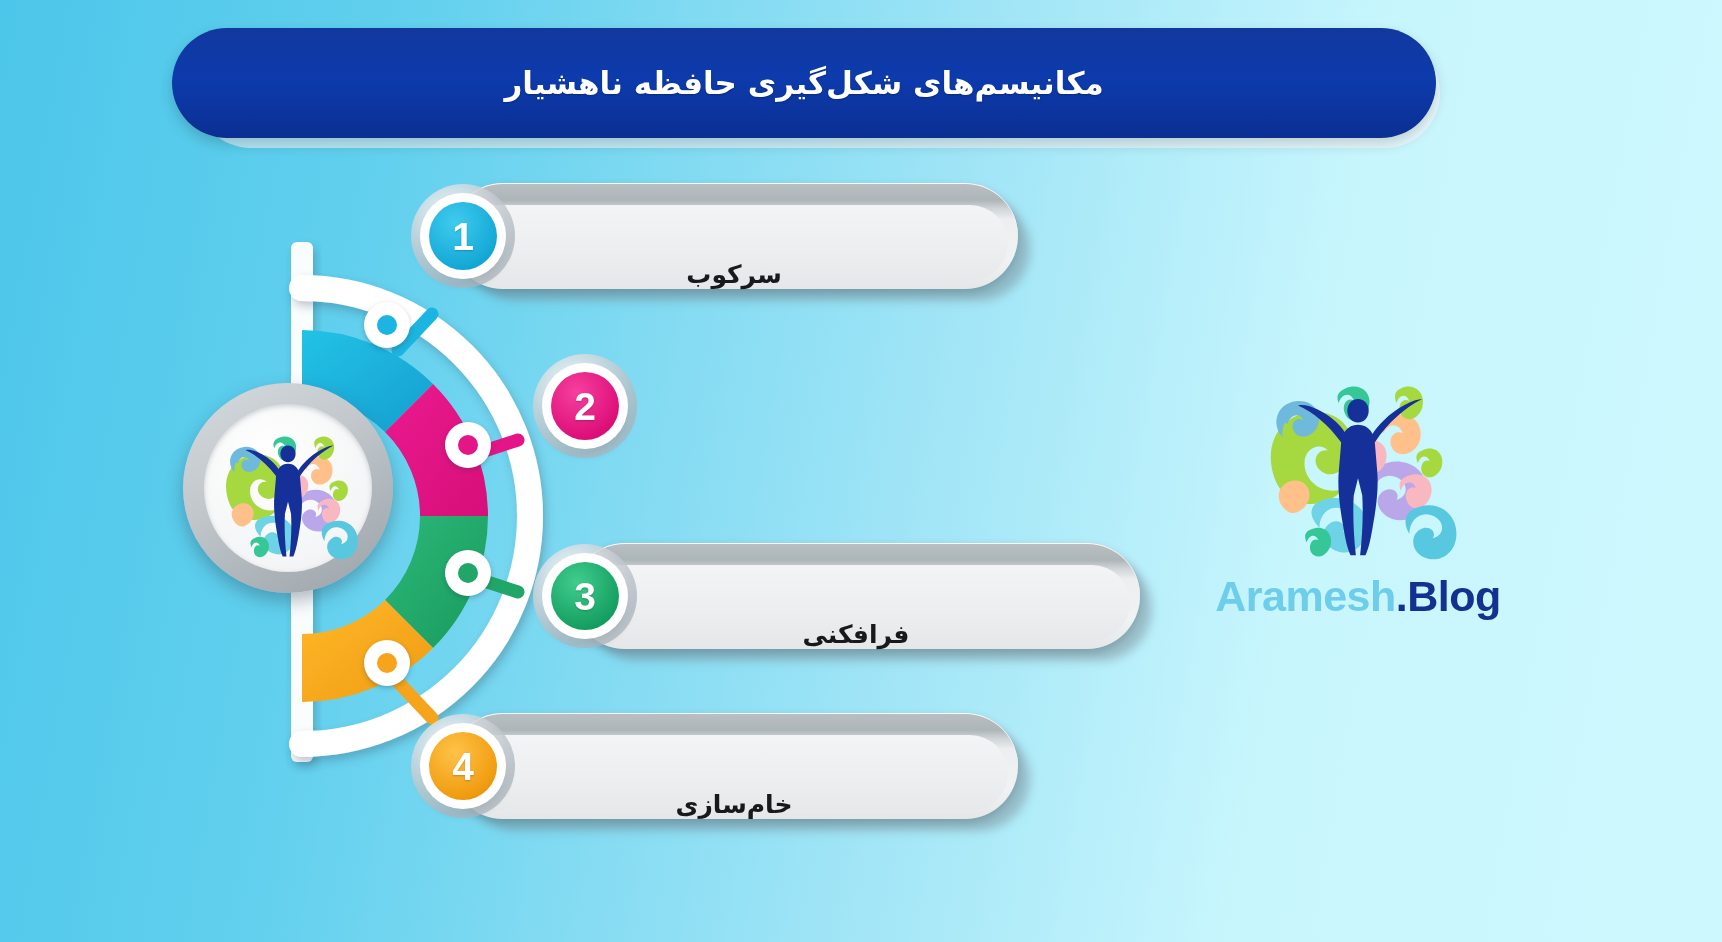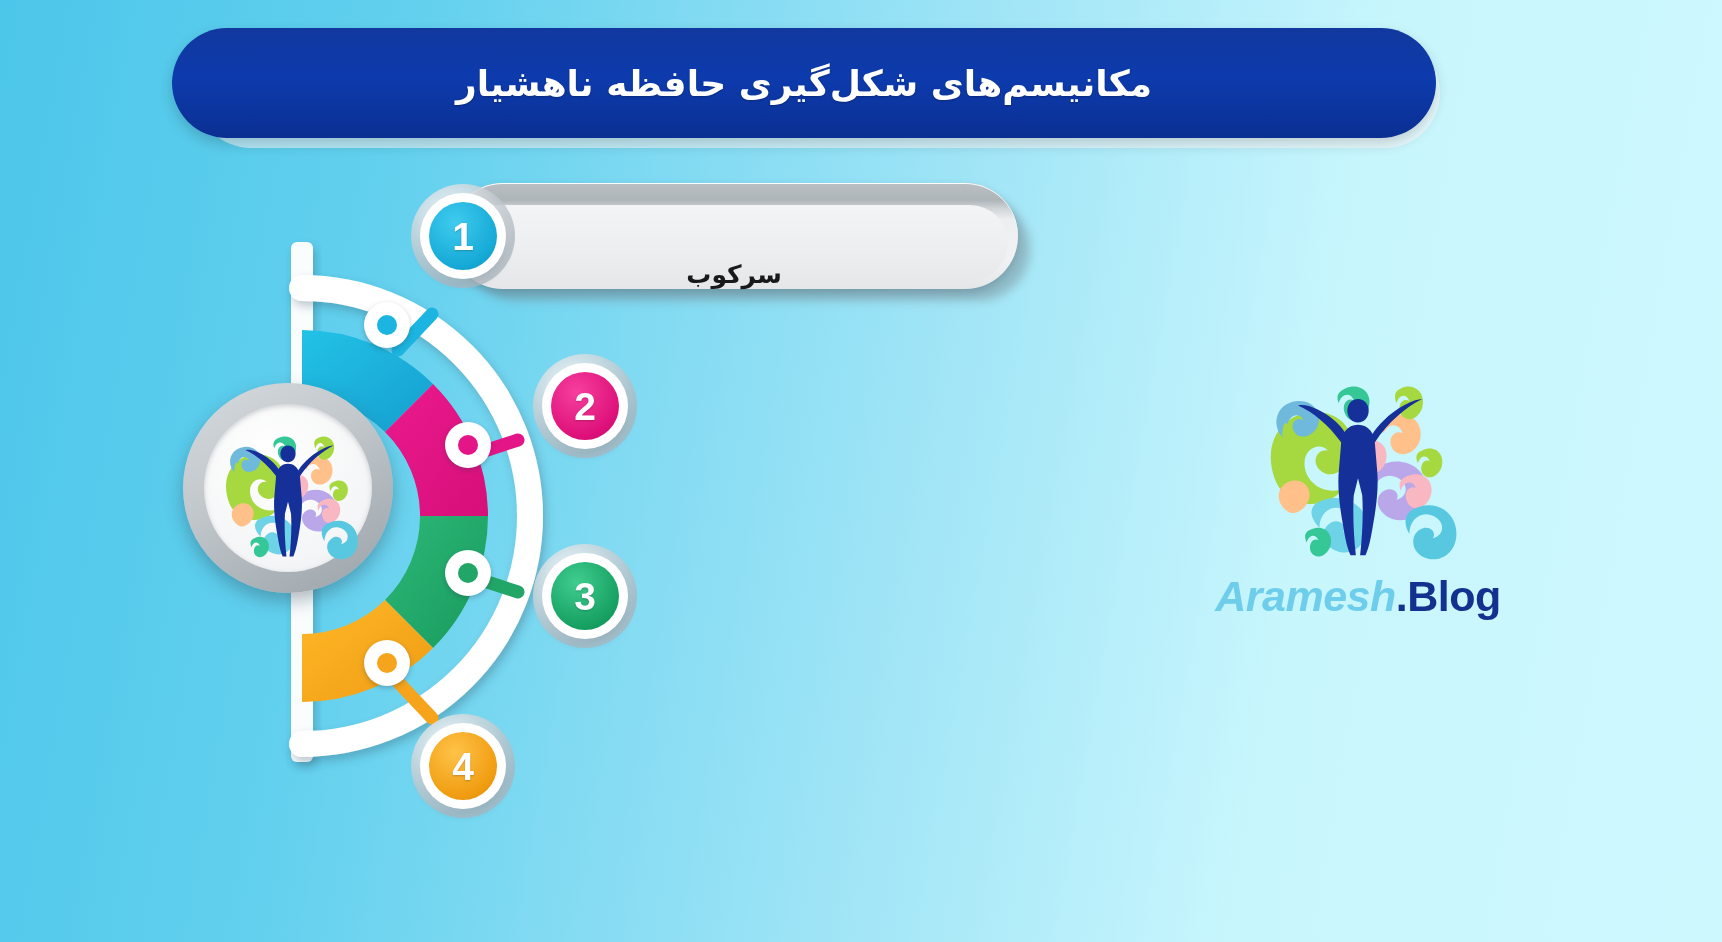--- a/index.html
+++ b/index.html
@@ -22,21 +22,21 @@
     filter:blur(0.4px);
   }
   .title-bar{
     position:absolute;left:172px;top:28px;width:1264px;height:110px;
     border-radius:56px;
     background:linear-gradient(180deg,#11389e 0%,#0d3bad 45%,#0b2f92 100%);
     box-shadow:0 6px 14px rgba(0,0,0,.18);
     display:flex;align-items:center;justify-content:center;
   }
   .title-text{
-    color:#ffffff;font-size:36px;font-weight:bold;
+    color:#ffffff;font-size:31px;font-weight:bold;
     letter-spacing:.2px;text-align:center;
     text-shadow:0 1px 2px rgba(0,0,0,.25);
     direction:rtl;
   }
 
   
   .row{position:absolute;height:106px;}
   .row .plate-shadow{
     position:absolute;left:14px;top:14px;right:-12px;bottom:-12px;
     border-radius:53px;background:rgba(120,135,145,.45);
@@ -113,21 +113,21 @@
   }
 
   
   #brand{position:absolute;left:1208px;top:352px;width:300px;}
   #brand-mark{width:214px;height:214px;margin:0 auto;}
   #brand-text{
     margin-top:6px;text-align:center;
     font-family:"Liberation Sans",sans-serif;
     font-size:43px;font-weight:bold;letter-spacing:-.5px;direction:ltr;
   }
-  .b-light{color:#6ecdea;font-style:italic;}
+  .b-light{color:#6ecdea;}
   .b-dark{color:#12328f;}
 </style>
 </head>
 <body>
 
 <div id="stage">
 
   <div class="title-shadow"></div>
   <div class="title-bar">
     <div class="title-text">مکانیسم‌های شکل‌گیری حافظه ناهشیار</div>
@@ -249,26 +249,40 @@
     <div class="disc" style="background:radial-gradient(circle at 38% 30%,#3fcbee,#15a9d6 70%,#0f90bd 100%);"></div>
     <span class="num">1</span>
   </div>
 
   <div class="badge" style="left:542px;top:363px;">
     <div class="ring"></div>
     <div class="disc" style="background:radial-gradient(circle at 38% 30%,#f73f9f,#dd1079 70%,#c30a6a 100%);"></div>
     <span class="num">2</span>
   </div>
 
+  <div class="row" style="left:572px;top:543px;width:568px;">
+    <div class="plate-shadow"></div>
+    <div class="plate">
+      <div class="inner"></div>
+      <span class="row-label">فرافکنی</span>
+    </div>
+  </div>
   <div class="badge" style="left:542px;top:553px;">
     <div class="ring"></div>
     <div class="disc" style="background:radial-gradient(circle at 38% 30%,#3fcd8e,#16a062 70%,#0f8a52 100%);"></div>
     <span class="num">3</span>
   </div>
 
+  <div class="row" style="left:450px;top:713px;width:568px;">
+    <div class="plate-shadow"></div>
+    <div class="plate">
+      <div class="inner"></div>
+      <span class="row-label">خام‌سازی</span>
+    </div>
+  </div>
   <div class="badge" style="left:420px;top:723px;">
     <div class="ring"></div>
     <div class="disc" style="background:radial-gradient(circle at 38% 30%,#ffc348,#f09c10 70%,#d88706 100%);"></div>
     <span class="num">4</span>
   </div>
 
   <div id="brand">
     <div id="brand-mark">
       <svg width="214" height="214" viewBox="0 0 200 200">
         <g>

